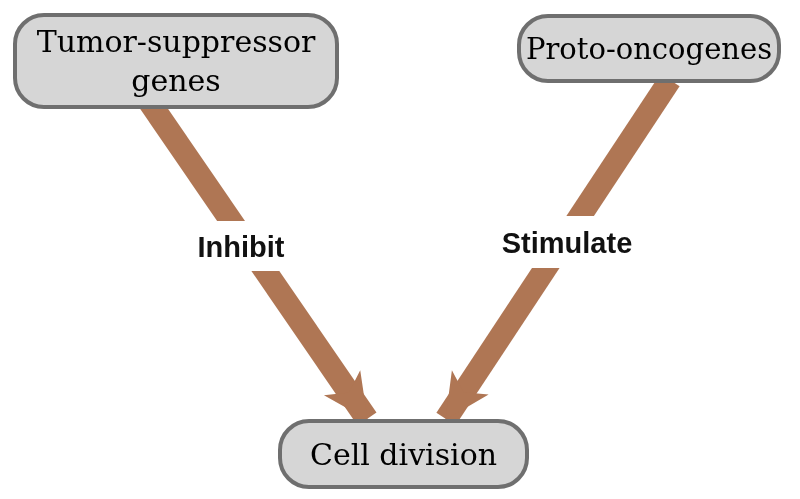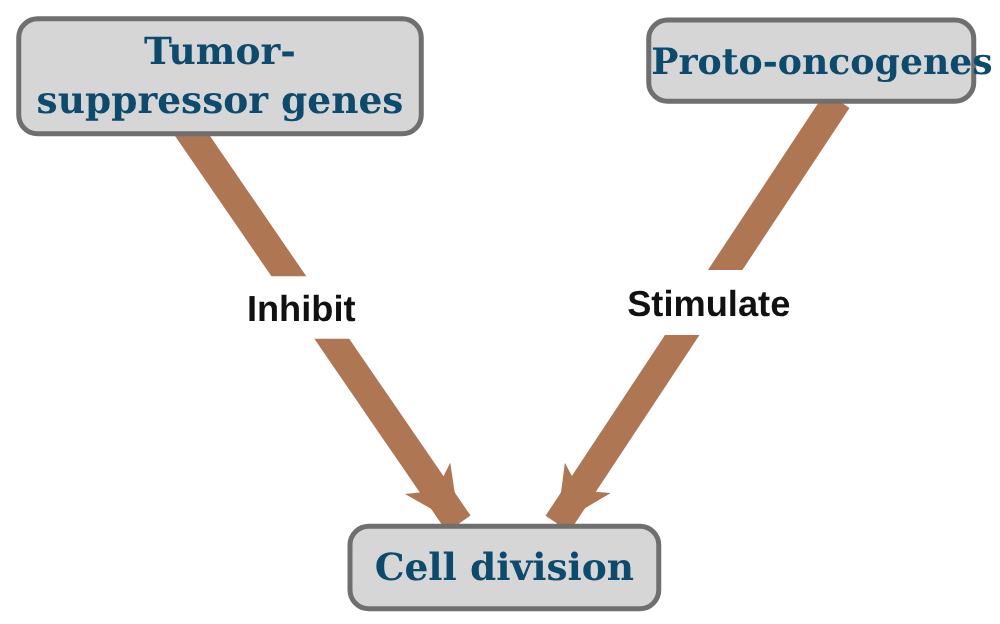--- a/index.html
+++ b/index.html
@@ -21,28 +21,27 @@
     top: 0;
     width: 800px;
     height: 499px;
     z-index: 1;
   }
   .node {
     position: absolute;
     box-sizing: border-box;
     background: #d6d6d6;
     border: 4px solid #6f6f6f;
-    border-radius: 17px;
+    border-radius: 31px;
     display: flex;
     align-items: center;
     justify-content: center;
     text-align: center;
-    color: #0c4a6e;
+    color: #000000;
     z-index: 2;
-    font-weight: bold;
   }
   .node-inner {
     width: 100%;
     padding: 0 6px;
   }
   #node-tumor {
     left: 13px;
     top: 13px;
     width: 326px;
     height: 96px;

